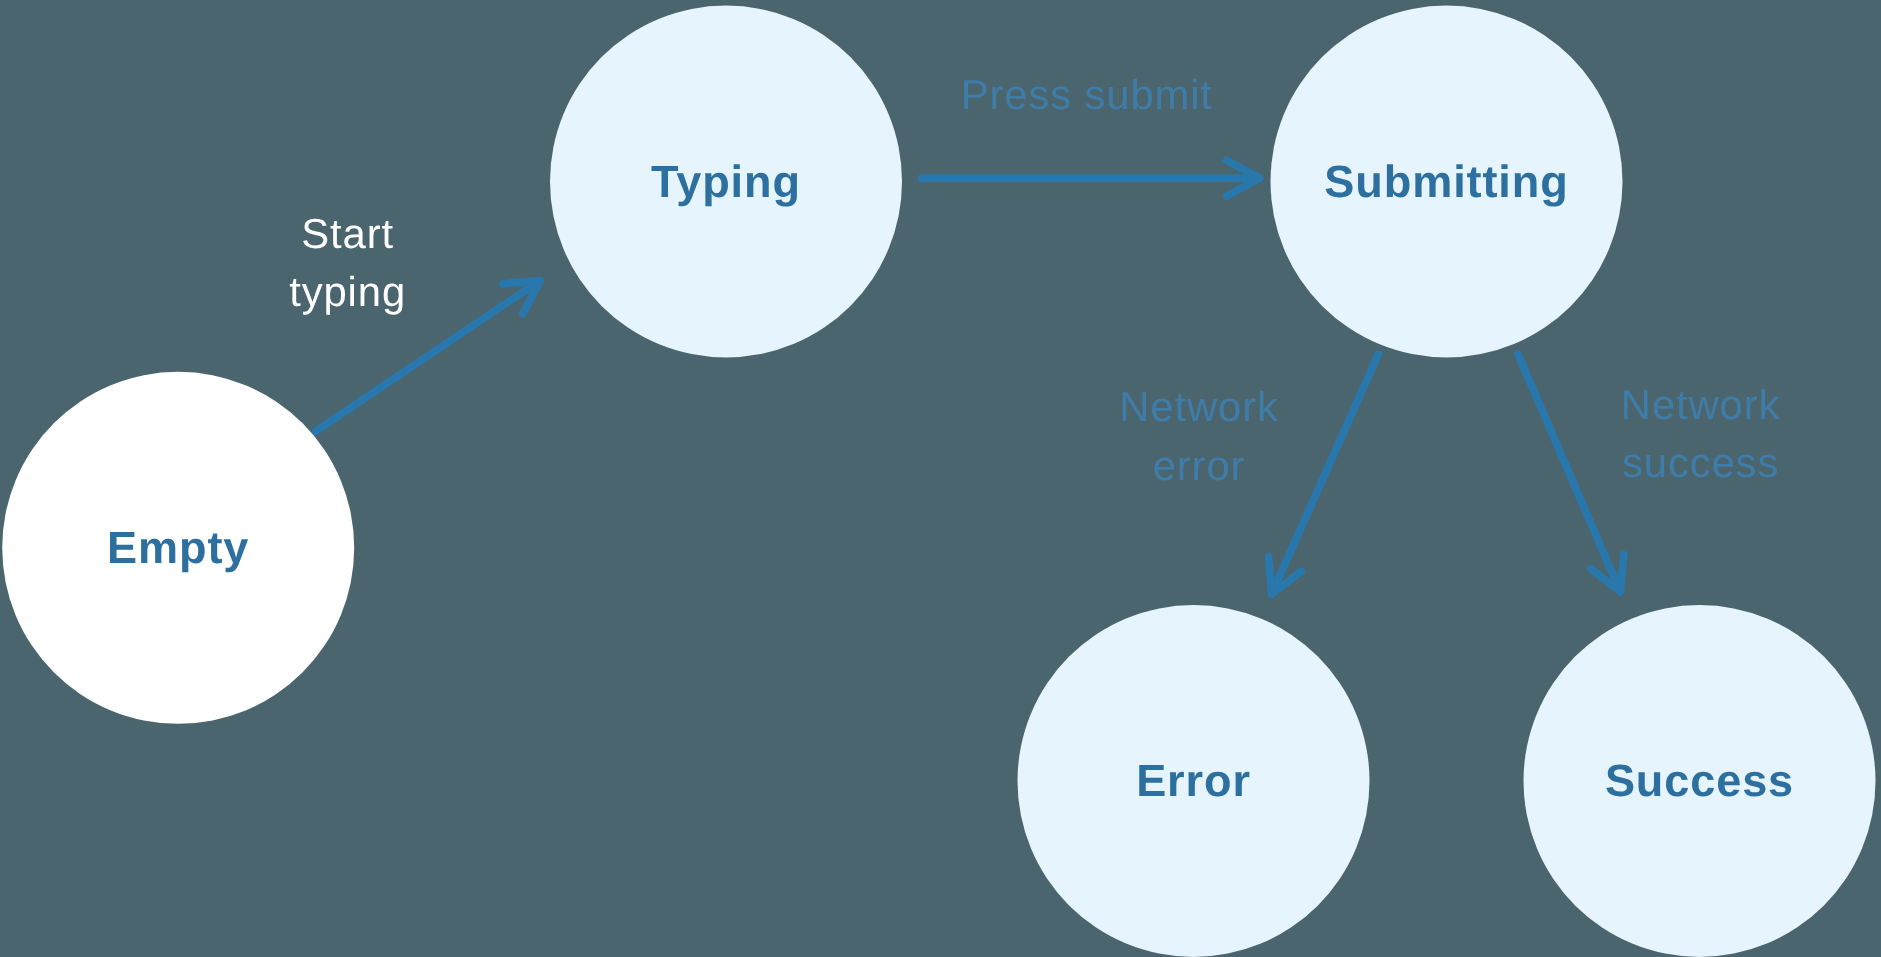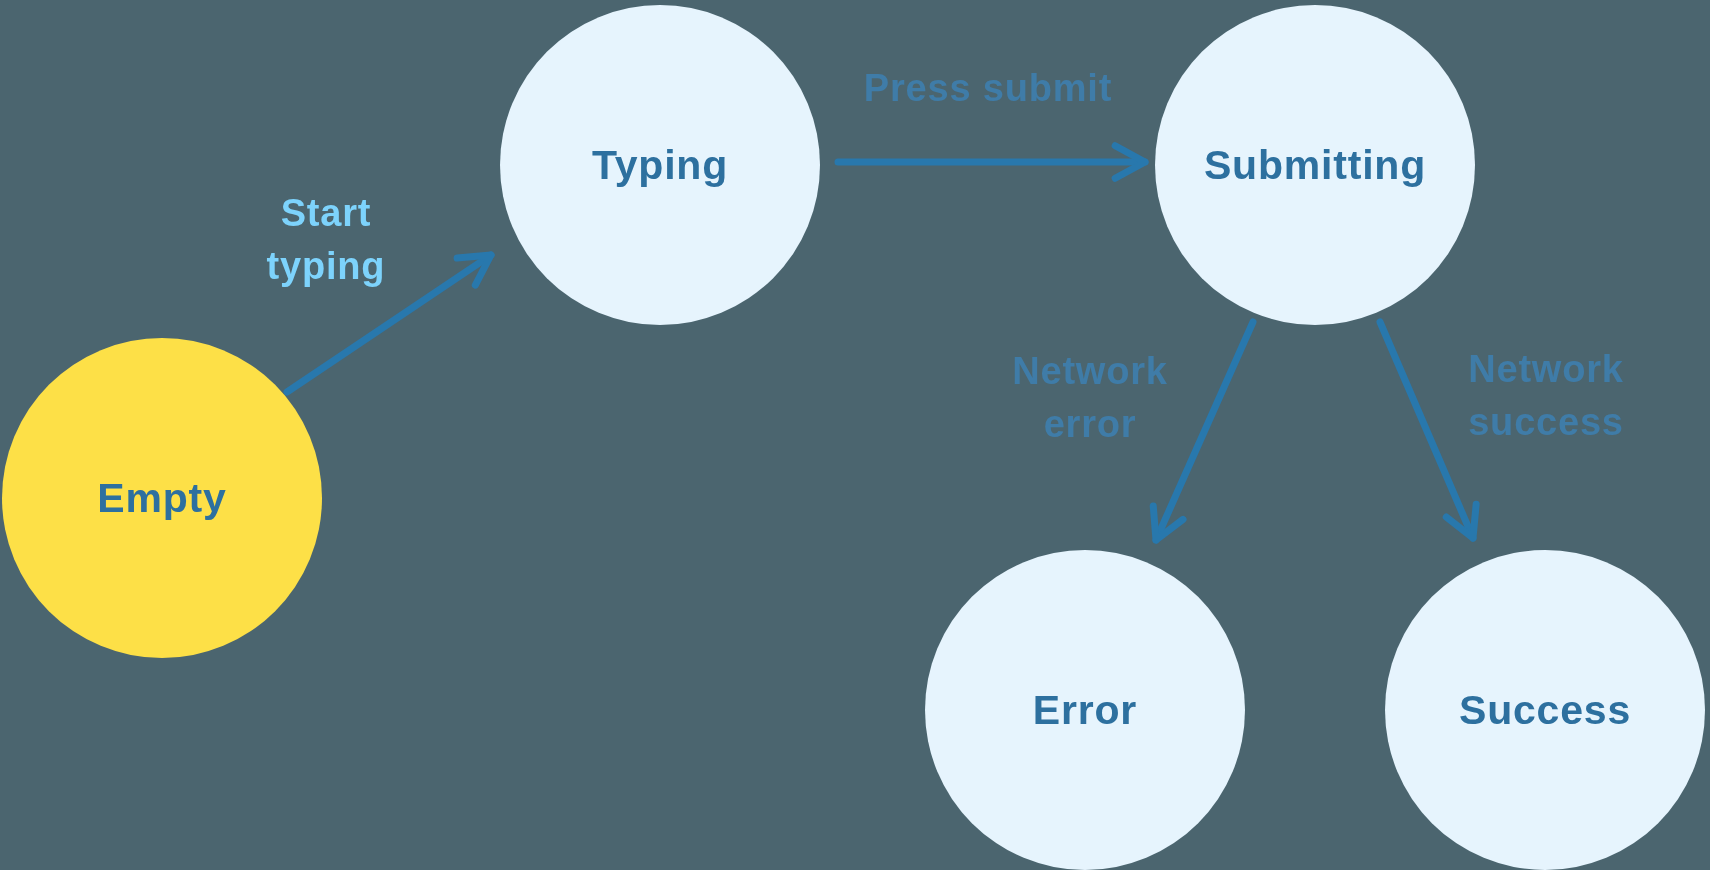--- a/index.html
+++ b/index.html
@@ -33,21 +33,21 @@
     font-size: 41px;
     font-weight: 600;
     letter-spacing: 0.8px;
     user-select: none;
   }
   .edge-label {
     position: absolute;
     transform: translate(-50%, -50%);
     text-align: center;
     font-size: 38px;
-    font-weight: 700;
+    font-weight: 400;
     letter-spacing: 0.8px;
     line-height: 53px;
     white-space: nowrap;
     user-select: none;
   }
 </style>
 </head>
 <body style="background: rgb(75, 101, 111);">
 
 <div class="canvas">
@@ -63,38 +63,38 @@
       <g>
         <line x1="1253" y1="322" x2="1156" y2="540" stroke="#2878ad" stroke-width="7" stroke-linecap="round"></line>
         <path d="M 1153.2371450020864 506.1124413351964 L 1156 540 L 1183.0226204362557 519.3656115971891" fill="none" stroke="#2878ad" stroke-width="7" stroke-linecap="round" stroke-linejoin="round"></path>
       </g>
       <g>
         <line x1="1380" y1="322" x2="1473" y2="538" stroke="#2878ad" stroke-width="7" stroke-linecap="round"></line>
         <path d="M 1446.2286721552061 517.0406105664653 L 1473 538 L 1476.1721079019146 504.14829795329916" fill="none" stroke="#2878ad" stroke-width="7" stroke-linecap="round" stroke-linejoin="round"></path>
       </g>
     </svg>
   <div id="nodes-layer">
-      <div class="node" style="left: 2px; top: 338px; width: 320px; height: 320px; background: #fde047; color: rgb(45, 112, 159);">
+      <div class="node" style="left: 2px; top: 338px; width: 320px; height: 320px; background: #ffffff; color: rgb(45, 112, 159);">
         <span>Empty</span>
       </div>
       <div class="node" style="left: 500px; top: 5px; width: 320px; height: 320px; background: rgb(230, 244, 253); color: rgb(45, 112, 159);">
         <span>Typing</span>
       </div>
       <div class="node" style="left: 1155px; top: 5px; width: 320px; height: 320px; background: rgb(230, 244, 253); color: rgb(45, 112, 159); align-items: center;">
         <span>Submitting</span>
       </div>
       <div class="node" style="left: 925px; top: 550px; width: 320px; height: 320px; background: rgb(230, 244, 253); color: rgb(45, 112, 159);">
         <span>Error</span>
       </div>
       <div class="node" style="left: 1385px; top: 550px; width: 320px; height: 320px; background: rgb(230, 244, 253); color: rgb(45, 112, 159);">
         <span>Success</span>
       </div>
     </div>
   <div id="labels-layer">
-      <div class="edge-label" style="left: 326px; top: 240px; color: #7dd3fc;">
+      <div class="edge-label" style="left: 316px; top: 240px; color: #ffffff;">
         <div>Start</div>
         <div>typing</div>
       </div>
       <div class="edge-label" style="left: 988px; top: 88px; color: rgb(63, 124, 168);">
         <div>Press submit</div>
       </div>
       <div class="edge-label" style="left: 1090px; top: 398px; color: rgb(63, 124, 168);">
         <div>Network</div>
         <div>error</div>
       </div>

